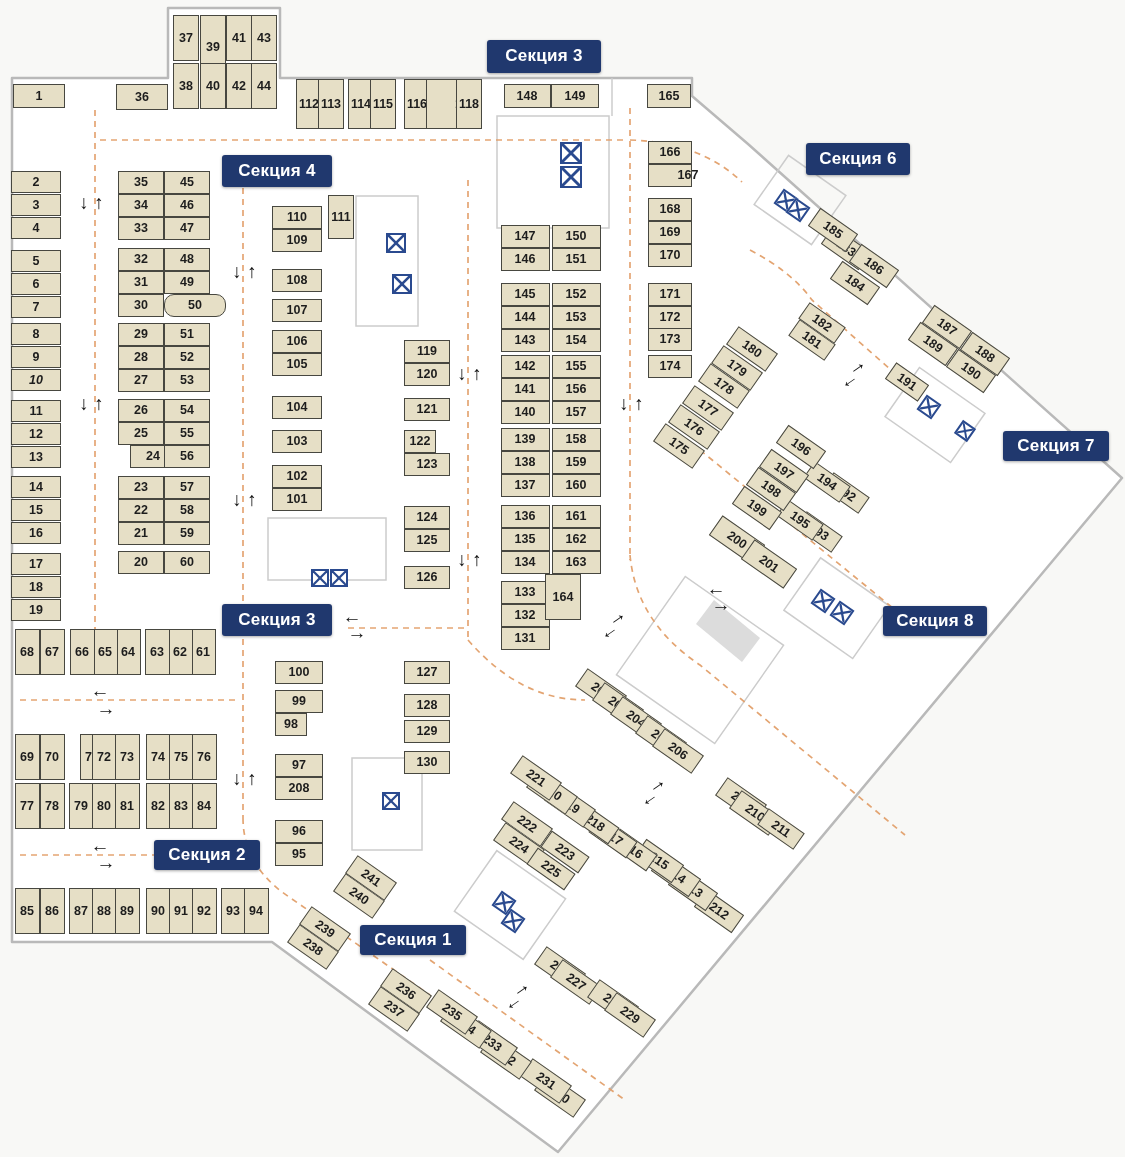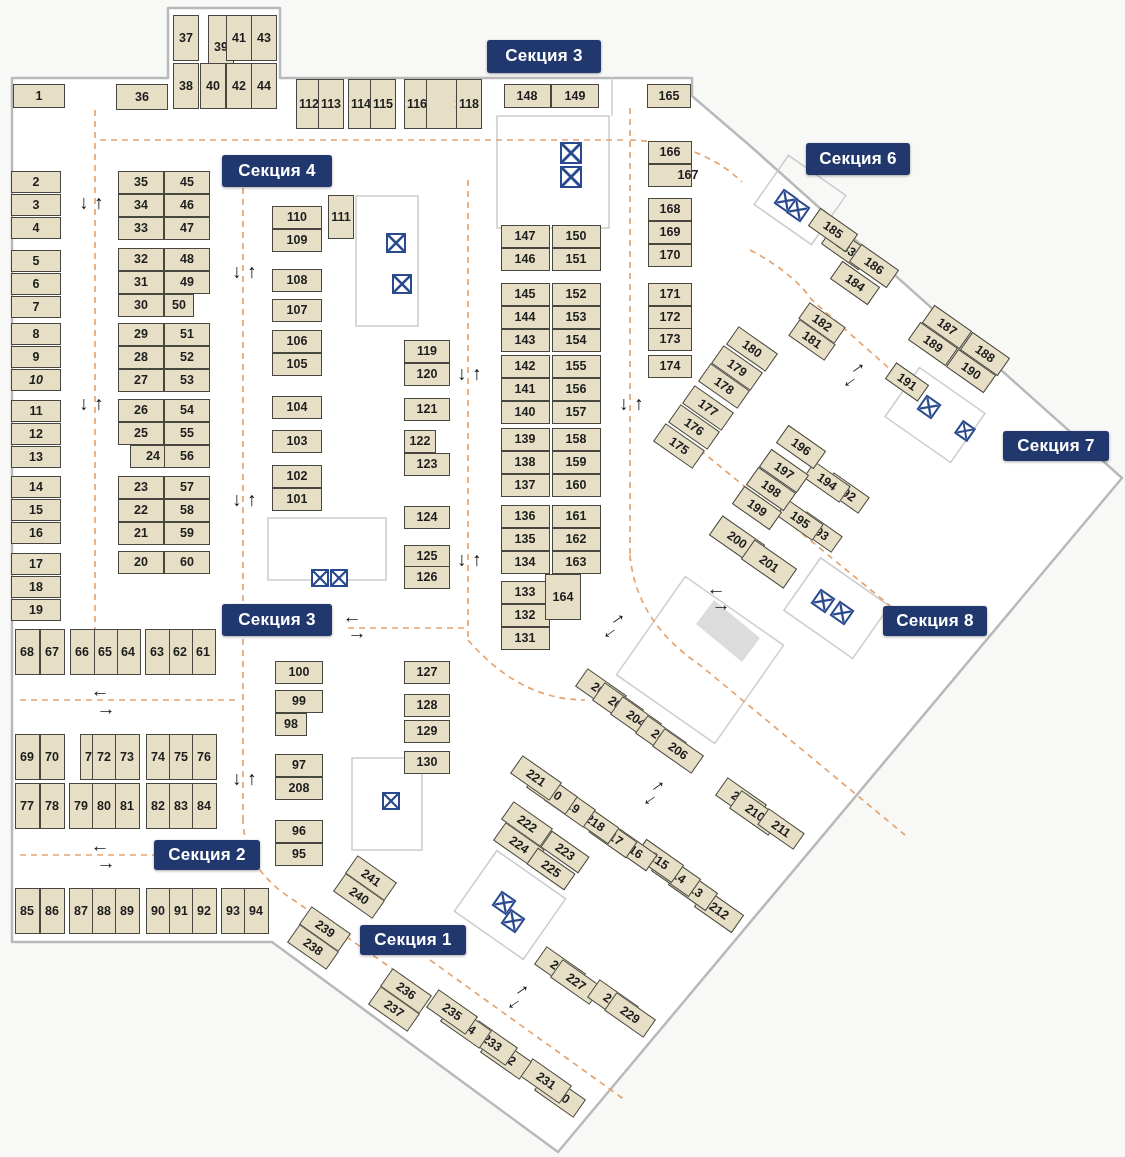--- a/index.html
+++ b/index.html
@@ -107,32 +107,32 @@
     <div class="stall" style="width: 46px; height: 23px; left: 118px; top: 322.5px;">29</div>
     <div class="stall" style="width: 46px; height: 23px; left: 118px; top: 293.5px;">30</div>
     <div class="stall" style="width: 46px; height: 23px; left: 118px; top: 270.5px;">31</div>
     <div class="stall" style="width: 46px; height: 23px; left: 118px; top: 247.5px;">32</div>
     <div class="stall" style="width: 46px; height: 23px; left: 118px; top: 216.5px;">33</div>
     <div class="stall" style="width: 46px; height: 23px; left: 118px; top: 193.5px;">34</div>
     <div class="stall" style="width: 46px; height: 23px; left: 118px; top: 170.5px;">35</div>
     <div class="stall" style="width: 52px; height: 26px; left: 116px; top: 84px;">36</div>
     <div class="stall" style="width: 26px; height: 46px; left: 173px; top: 15px;">37</div>
     <div class="stall" style="width: 26px; height: 46px; left: 173px; top: 63px;">38</div>
-    <div class="stall" style="width: 26px; height: 64px; left: 208px; top: 15px;">39</div>
+    <div class="stall" style="width: 26px; height: 64px; left: 200px; top: 15px;">39</div>
     <div class="stall" style="width: 26px; height: 46px; left: 200px; top: 63px;">40</div>
     <div class="stall" style="width: 26px; height: 46px; left: 226px; top: 15px;">41</div>
     <div class="stall" style="width: 26px; height: 46px; left: 226px; top: 63px;">42</div>
     <div class="stall" style="width: 26px; height: 46px; left: 251px; top: 15px;">43</div>
     <div class="stall" style="width: 26px; height: 46px; left: 251px; top: 63px;">44</div>
     <div class="stall" style="width: 46px; height: 23px; left: 164px; top: 170.5px;">45</div>
     <div class="stall" style="width: 46px; height: 23px; left: 164px; top: 193.5px;">46</div>
     <div class="stall" style="width: 46px; height: 23px; left: 164px; top: 216.5px;">47</div>
     <div class="stall" style="width: 46px; height: 23px; left: 164px; top: 247.5px;">48</div>
     <div class="stall" style="width: 46px; height: 23px; left: 164px; top: 270.5px;">49</div>
-    <div class="stall" style="width: 30px; height: 23px; left: 164px; top: 293.5px;">50</div>
+    <div class="stall" style="width: 62px; height: 23px; left: 164px; top: 293.5px; border-radius: 10px;">50</div>
     <div class="stall" style="width: 46px; height: 23px; left: 164px; top: 322.5px;">51</div>
     <div class="stall" style="width: 46px; height: 23px; left: 164px; top: 345.5px;">52</div>
     <div class="stall" style="width: 46px; height: 23px; left: 164px; top: 368.5px;">53</div>
     <div class="stall" style="width: 46px; height: 23px; left: 164px; top: 398.5px;">54</div>
     <div class="stall" style="width: 46px; height: 23px; left: 164px; top: 421.5px;">55</div>
     <div class="stall" style="width: 46px; height: 23px; left: 164px; top: 444.5px;">56</div>
     <div class="stall" style="width: 46px; height: 23px; left: 164px; top: 475.5px;">57</div>
     <div class="stall" style="width: 46px; height: 23px; left: 164px; top: 498.5px;">58</div>
     <div class="stall" style="width: 46px; height: 23px; left: 164px; top: 521.5px;">59</div>
     <div class="stall" style="width: 46px; height: 23px; left: 164px; top: 550.5px;">60</div>
@@ -193,21 +193,21 @@
     <div class="stall" style="width: 26px; height: 50px; left: 370px; top: 79px;">115</div>
     <div class="stall" style="width: 26px; height: 50px; left: 404px; top: 79px;">116</div>
     <div class="stall" style="width: 26px; height: 50px; left: 426px; top: 79px; padding-left: 38px;">117</div>
     <div class="stall" style="width: 26px; height: 50px; left: 456px; top: 79px;">118</div>
     <div class="stall" style="width: 46px; height: 23px; left: 404px; top: 339.5px;">119</div>
     <div class="stall" style="width: 46px; height: 23px; left: 404px; top: 362.5px;">120</div>
     <div class="stall" style="width: 46px; height: 23px; left: 404px; top: 397.5px;">121</div>
     <div class="stall" style="width: 32px; height: 23px; left: 404px; top: 429.5px;">122</div>
     <div class="stall" style="width: 46px; height: 23px; left: 404px; top: 452.5px;">123</div>
     <div class="stall" style="width: 46px; height: 23px; left: 404px; top: 505.5px;">124</div>
-    <div class="stall" style="width: 46px; height: 23px; left: 404px; top: 528.5px; margin-top: 16px;">125</div>
+    <div class="stall" style="width: 46px; height: 23px; left: 404px; top: 528.5px;">125</div>
     <div class="stall" style="width: 46px; height: 23px; left: 404px; top: 565.5px;">126</div>
     <div class="stall" style="width: 46px; height: 23px; left: 404px; top: 660.5px;">127</div>
     <div class="stall" style="width: 46px; height: 23px; left: 404px; top: 693.5px;">128</div>
     <div class="stall" style="width: 46px; height: 23px; left: 404px; top: 719.5px;">129</div>
     <div class="stall" style="width: 46px; height: 23px; left: 404px; top: 750.5px;">130</div>
     <div class="stall" style="width: 49px; height: 23px; left: 500.5px; top: 626.5px;">131</div>
     <div class="stall" style="width: 49px; height: 23px; left: 500.5px; top: 603.5px;">132</div>
     <div class="stall" style="width: 49px; height: 23px; left: 500.5px; top: 580.5px;">133</div>
     <div class="stall" style="width: 49px; height: 23px; left: 500.5px; top: 550.5px;">134</div>
     <div class="stall" style="width: 49px; height: 23px; left: 500.5px; top: 527.5px;">135</div>

